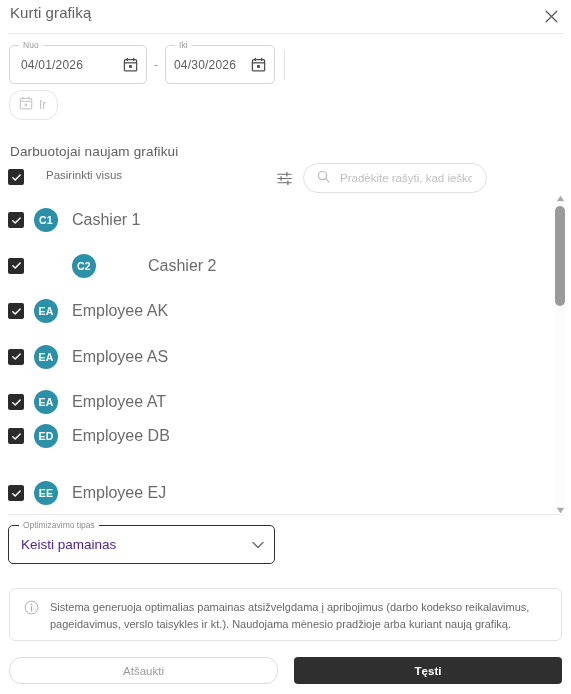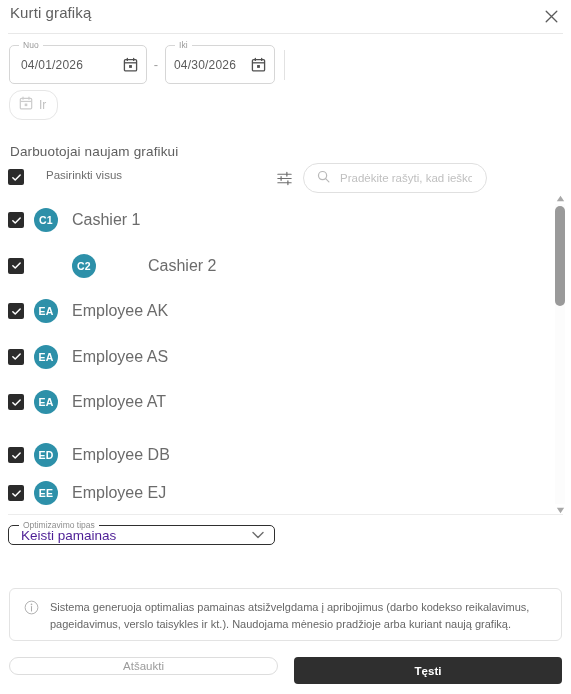--- a/index.html
+++ b/index.html
@@ -172,21 +172,21 @@
     cursor: pointer;
   }
   .list-rule {
     position: absolute; left: 8px; top: 514px; width: 555px; height: 1px;
     background: #ececec;
   }
 
   
   .select-field {
     position: absolute; left: 8px; top: 525px;
-    width: 267px; height: 20px;
+    width: 267px; height: 39px;
     border: 1px solid #2f2f2f; border-radius: 5px;
     display: flex; align-items: center; padding: 0 10px 0 12px;
     background: #fff; cursor: pointer;
   }
   .select-field .legend {
     position: absolute; top: -6px; left: 10px;
     background: #fff; padding: 0 4px;
     font-size: 8.5px; color: #8e8e8e;
   }
   .select-field .value { font-size: 13.5px; color: #4c1d95; }
@@ -202,21 +202,21 @@
     background: #fff;
   }
   .info-icon { flex: 0 0 auto; margin-top: 1px; }
   .info-text {
     font-size: 11px; color: #676767; line-height: 1.55;
   }
 
   
   .btn-cancel {
     position: absolute; left: 9px; top: 657px;
-    width: 269px; height: 18px;
+    width: 269px; height: 27px;
     border: 1px solid #dddddd; border-radius: 12px;
     background: #fff; color: #9b9b9b; font-size: 11.5px;
     display: flex; align-items: center; justify-content: center;
     cursor: pointer; font-family: "Liberation Sans", sans-serif;
   }
   .btn-continue {
     position: absolute; left: 294px; top: 657px;
     width: 268px; height: 27px;
     border: none; border-radius: 4px;
     background: #2f2f2f; color: #ffffff; font-size: 11.5px; font-weight: bold;
@@ -348,21 +348,21 @@
       </div>
       <div class="emp-row" style="top: 192px;">
         <span class="cb">
           <svg width="11" height="11" viewBox="0 0 12 12">
             <path d="M2 6.2 L4.6 8.8 L10 3.2" stroke="#ffffff" stroke-width="1.6" fill="none" stroke-linecap="round" stroke-linejoin="round"></path>
           </svg>
         </span>
         <span class="avatar" style="background: rgb(45, 144, 169);">EA</span>
         <span class="emp-name">Employee AT</span>
       </div>
-      <div class="emp-row" style="top: 245px;">
+      <div class="emp-row" style="top: 226px;">
         <span class="cb">
           <svg width="11" height="11" viewBox="0 0 12 12">
             <path d="M2 6.2 L4.6 8.8 L10 3.2" stroke="#ffffff" stroke-width="1.6" fill="none" stroke-linecap="round" stroke-linejoin="round"></path>
           </svg>
         </span>
         <span class="avatar" style="background: rgb(45, 144, 169);">ED</span>
         <span class="emp-name">Employee DB</span>
       </div>
       <div class="emp-row" style="top: 283px;">
         <span class="cb">

